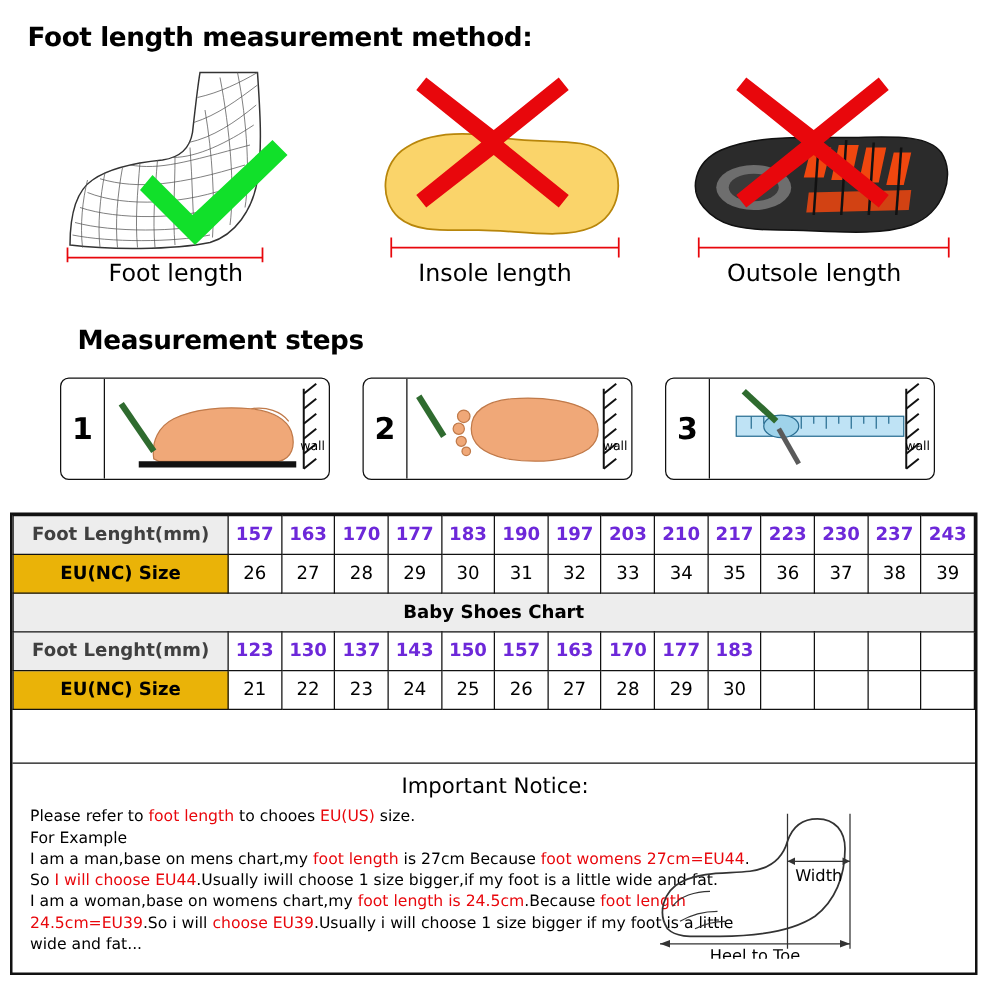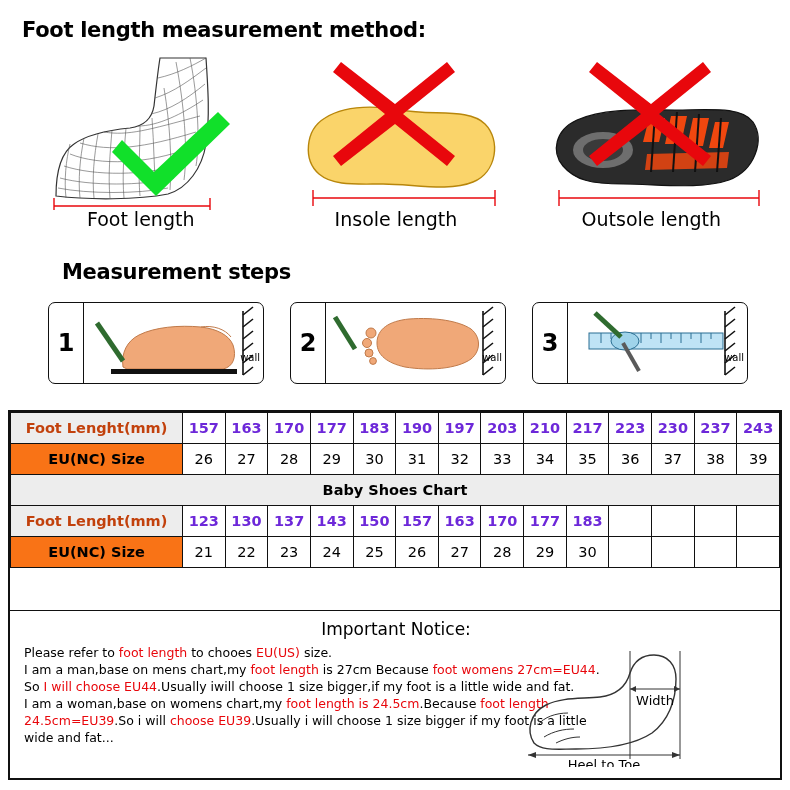--- a/index.html
+++ b/index.html
@@ -54,24 +54,24 @@
   }
   table.sz{border-collapse:collapse;width:100%;table-layout:fixed;}
   table.sz td{
     border:1px solid #111;height:30px;text-align:center;
     font-size:14.5px;padding:0;
   }
   td.hdr{
     background:#ededed;font-weight:bold;font-size:19px;height:34px;
   }
   td.lbl{
-    background:#ededed;font-weight:bold;color:#c2410c;font-size:14px;
+    background:#ededed;font-weight:bold;color:#404040;font-size:14px;
   }
   td.lbl2{
-    background:#f97316;font-weight:bold;color:#000;font-size:14px;
+    background:#eab308;font-weight:bold;color:#000;font-size:14px;
   }
   td.val-red{color:#6d28d9;font-weight:bold;}
   td.empty{background:#fff;}
 
   
   .notice{
     position:absolute;left:0;right:0;bottom:0;top:198px;
     border-top:1px solid #111;padding:8px 12px 0 14px;box-sizing:border-box;
   }
   .notice h3{margin:0 0 6px 0;font-size:17px;font-weight:normal;text-align:center;}
@@ -333,20 +333,21 @@
           <td class="empty"></td>
           <td class="empty"></td>
         </tr>
       </tbody>
     </table>
 
     <div class="notice">
       <h3>Important Notice:</h3>
       <div id="notice-lines">
           <p><span>Please refer to </span><span class="r">foot length</span><span> to chooes </span><span class="r">EU(US)</span><span> size.</span></p>
+          <p><span>For Example</span></p>
           <p><span>I am a man,base on mens chart,my </span><span class="r">foot length</span><span> is 27cm Because </span><span class="r">foot womens 27cm=EU44</span><span>.</span></p>
           <p><span>So </span><span class="r">I will choose EU44</span><span>.Usually iwill choose 1 size bigger,if my foot is a little wide and fat.</span></p>
           <p><span>I am a woman,base on womens chart,my </span><span class="r">foot length is 24.5cm</span><span>.Because </span><span class="r">foot length</span></p>
           <p><span class="r">24.5cm=EU39</span><span>.So i will </span><span class="r">choose EU39</span><span>.Usually i will choose 1 size bigger if my foot is a little</span></p>
           <p><span>wide and fat...</span></p>
         </div>
 
       <svg class="foot-diag" viewBox="0 0 240 120">
         <path d="M30 96 C22 84 26 66 42 58 C58 50 78 52 96 50 C112 48 122 40 126 26 C130 14 138 8 150 8
                  C164 8 172 18 172 32 C172 54 164 74 148 86 C130 98 100 102 72 102 C52 102 38 104 30 96 Z" fill="none" stroke="#333" stroke-width="1.4"></path>

